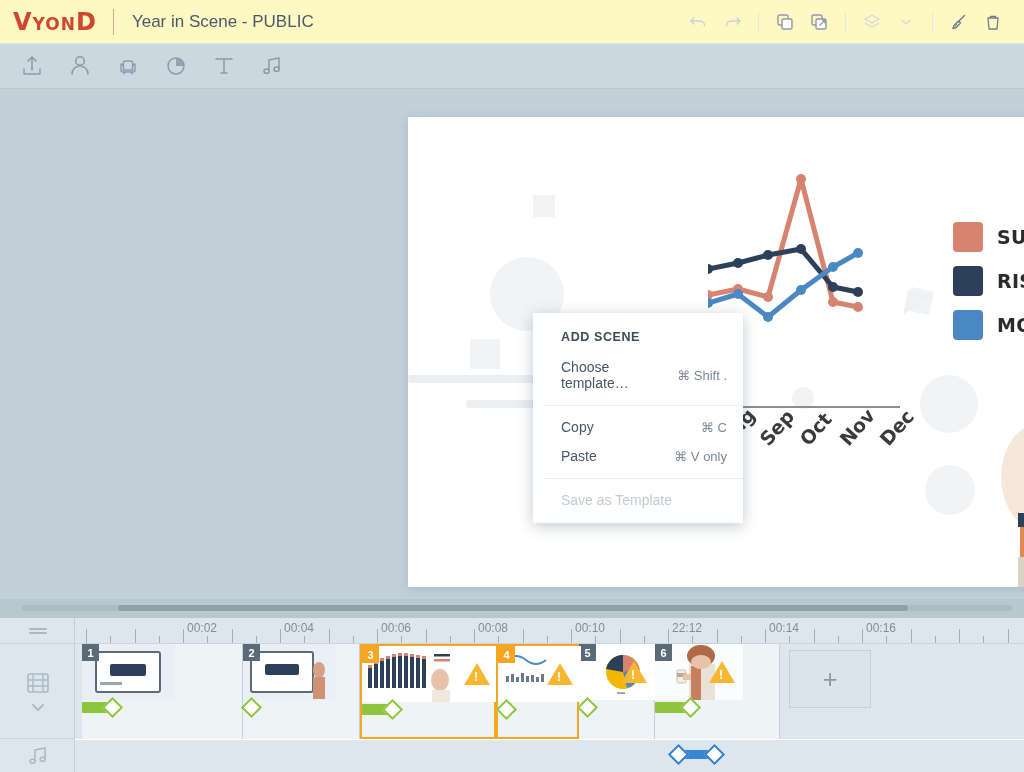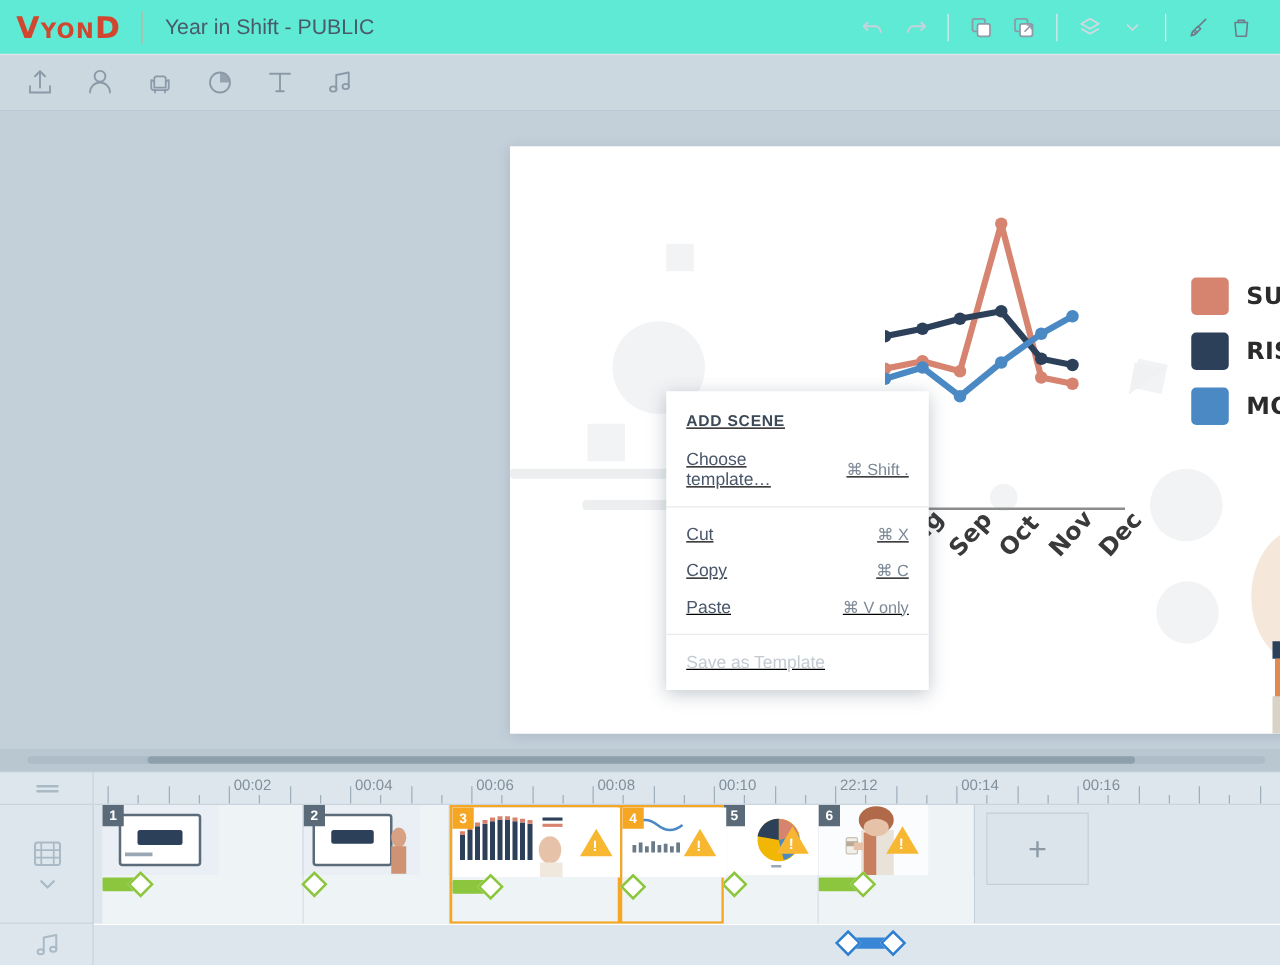--- a/index.html
+++ b/index.html
@@ -7,21 +7,21 @@
     width: 1024px; height: 772px;
     font-family: "Liberation Sans", sans-serif;
     overflow: hidden;
     background: #c3d0da;
   }
   #app { position: relative; width: 1024px; height: 772px; }
 
   
   .topbar {
     position: absolute; left: 0; top: 0; width: 1024px; height: 44px;
-    background: #5eead4; display: flex; align-items: center;
+    background: #fef9c3; display: flex; align-items: center;
     border-bottom: 1px solid #dfe5ea;
   }
   .logo {
     margin-left: 13px; font-family: "DejaVu Sans", sans-serif;
     font-weight: 700; font-size: 24px; letter-spacing: 1px;
     color: #d1462f; line-height: 1;
   }
   .logo .sm { font-size: 17px; }
   .logo-sep {
     width: 1px; height: 26px; background: #e0a796; margin: 0 18px 0 16px;
@@ -76,21 +76,21 @@
   }
   .axis-line { position: absolute; height: 2px; background: #8d8d8d; }
 
   
   .fig { position: absolute; }
 
   
   .ctx {
     position: absolute; left: 533px; top: 224px; width: 210px;
     background: #ffffff; box-shadow: 0 3px 14px rgba(40,60,80,.28);
-    padding: 7px 0 8px 0; z-index: 40; text-decoration: underline;
+    padding: 7px 0 8px 12px; z-index: 40;
   }
   .ctx-head {
     font-size: 12.5px; font-weight: 700; color: #3c4a57;
     letter-spacing: .6px; padding: 10px 16px 9px 16px;
   }
   .ctx-item {
     display: flex; align-items: center; justify-content: space-between;
     padding: 6px 16px 7px 16px; font-size: 14px; color: #49566a; cursor: pointer;
   }
   .ctx-item .sc { font-size: 13px; color: #7c8895; margin-left: 18px; white-space: nowrap; }
@@ -205,21 +205,21 @@
 </head>
 <body>
 
 <div id="app">
 
   <div class="topbar">
     <div class="logo">
       <span>V</span><span class="sm">Y</span><span class="sm">O</span><span class="sm">N</span><span>D</span>
     </div>
     <div class="logo-sep"></div>
-    <div class="doc-title">Year in Shift - PUBLIC</div>
+    <div class="doc-title">Year in Scene - PUBLIC</div>
 
     <div class="top-right">
       <div class="tb-icon">
         <svg width="19" height="19" viewBox="0 0 19 19">
             <path d="M5 6 L2 9 L5 12" fill="none" stroke="#c9d2da" stroke-width="1.5" stroke-linecap="round" stroke-linejoin="round"></path>
             <path d="M2 9 H11 a4.5 4.5 0 0 1 4.5 4.5" fill="none" stroke="#c9d2da" stroke-width="1.5" stroke-linecap="round"></path>
           </svg>
       </div>
       <div class="tb-icon">
         <svg width="19" height="19" viewBox="0 0 19 19">
@@ -392,24 +392,20 @@
     </div>
 
     <div class="ctx" id="ctx-root">
       <div class="ctx-head">ADD SCENE</div>
       <div id="ctx-body">
           <div class="ctx-item">
             <span>Choose template…</span>
             <span class="sc">⌘ Shift .</span>
           </div>
           <div class="ctx-sep"></div>
-          <div class="ctx-item">
-            <span>Cut</span>
-            <span class="sc">⌘ X</span>
-          </div>
           <div class="ctx-item">
             <span>Copy</span>
             <span class="sc">⌘ C</span>
           </div>
           <div class="ctx-item">
             <span>Paste</span>
             <span class="sc">⌘ V only</span>
           </div>
           <div class="ctx-sep"></div>
           <div class="ctx-item dis">

